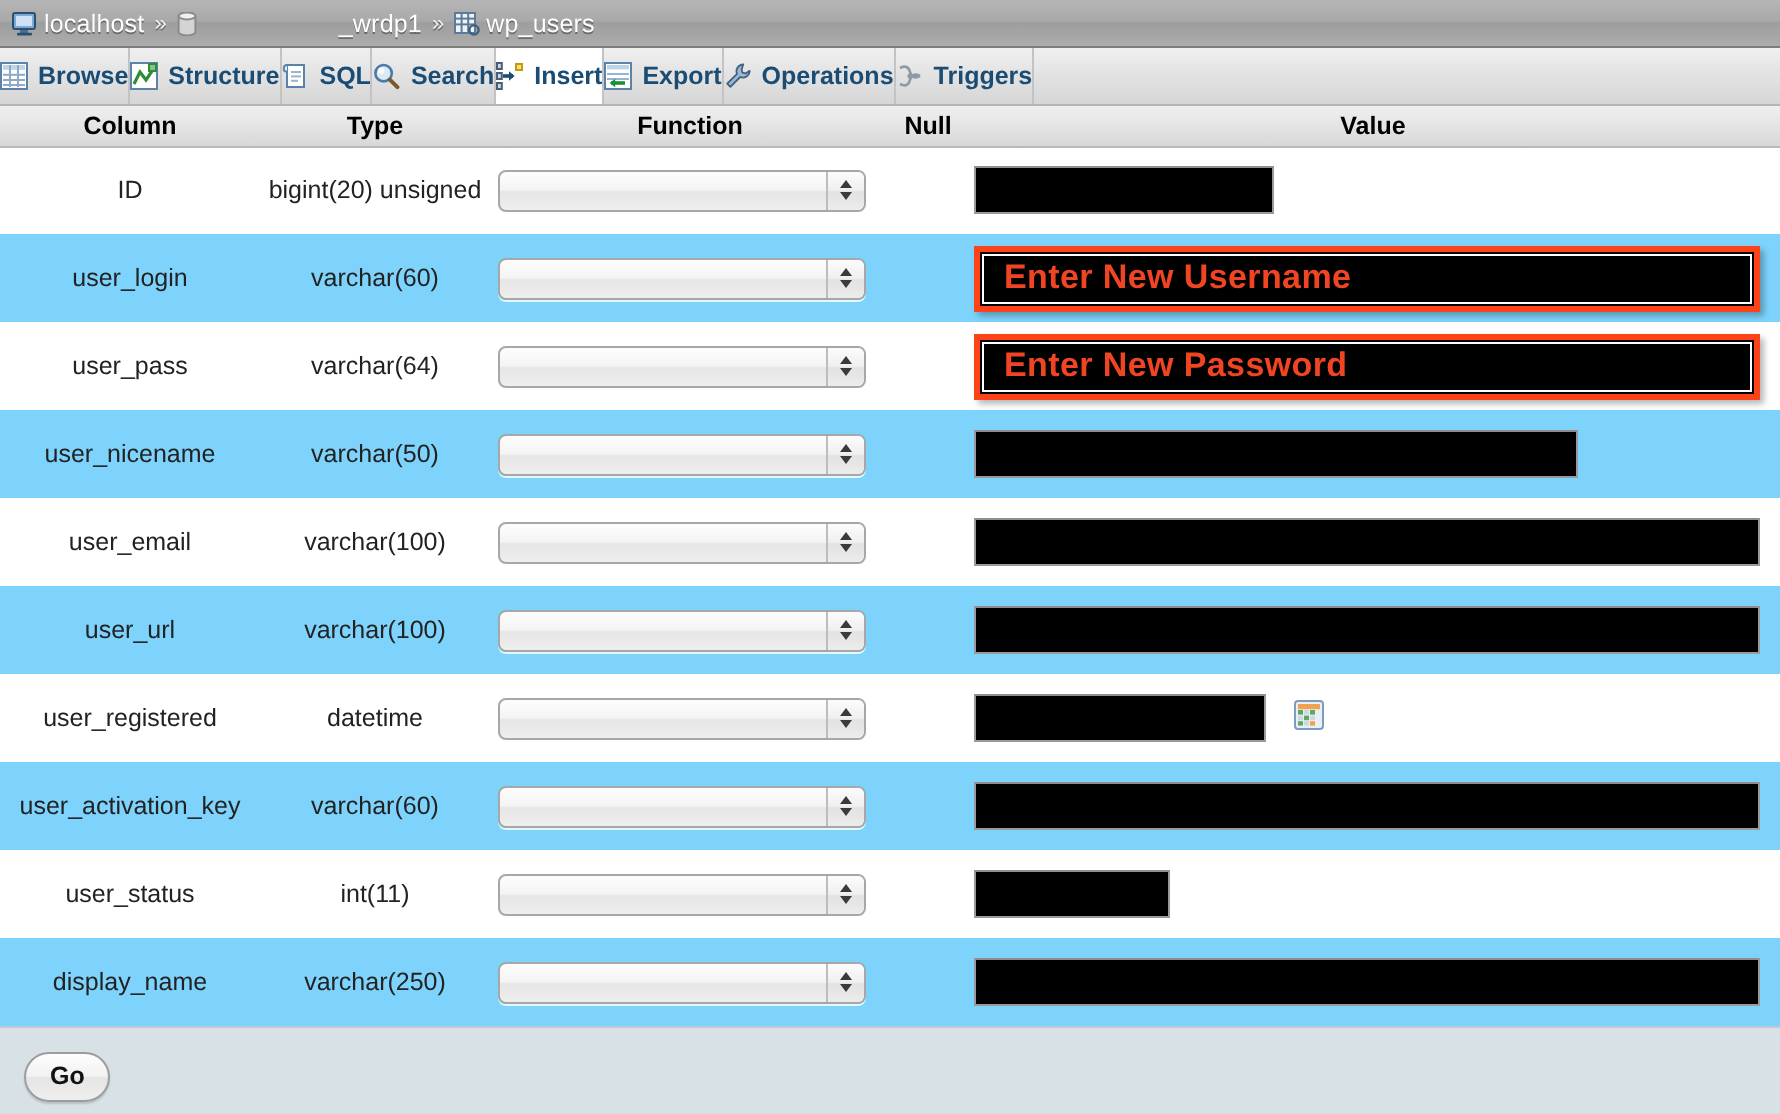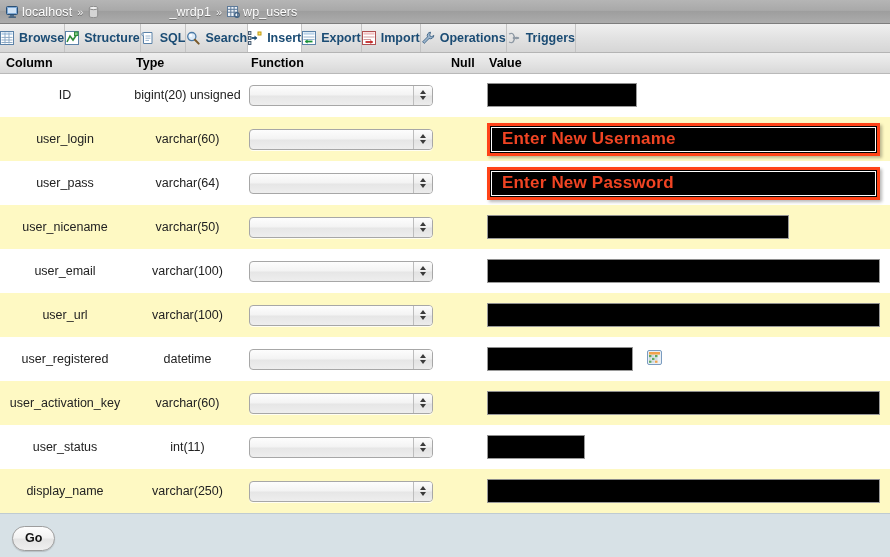--- a/index.html
+++ b/index.html
@@ -65,42 +65,42 @@
   
   table.ins {
     width: 890px;
     border-collapse: collapse;
     font-size: 12.5px;
     table-layout: fixed;
   }
   table.ins th {
     background: linear-gradient(to bottom, #efefef 0%, #e3e3e3 55%, #d8d8d8 100%);
     border-bottom: 1px solid #b9b9b9;
-    text-align: left;
+    text-align: center;
     font-size: 12.5px;
     font-weight: bold;
     height: 20px;
     padding: 0 6px;
     color: #000;
     vertical-align: middle;
   }
   th.th-link { color: #235a8a; }
   th.c-column { width: 130px; }
   th.c-type   { width: 115px; margin-left: 44px; }
   th.c-func   { width: 200px; }
   th.c-null   { width: 38px; margin-left: 16px; }
   th.c-value  { width: 407px; }
 
   table.ins td {
     padding: 4px;
     vertical-align: middle;
     border: none;
   }
   tr.row-odd  td { background: #ffffff; }
-  tr.row-even td { background: #fef9c3; }
+  tr.row-even td { background: #7dd3fc; }
   tr.datarow { height: 44px; }
 
   td.td-column { text-align: center; padding-right: 14px; color: #222; }
   td.td-type   { text-align: center; color: #222; }
   td.td-func   { padding-left: 6px; }
   td.td-null   { text-align: center; }
   td.td-value  { padding-left: 6px; }
 
   
   .msel {
@@ -306,33 +306,20 @@
           <rect x="1.5" y="1.5" width="11" height="2.2" fill="#bcd4ea"></rect>
           <line x1="1.5" y1="6" x2="12.5" y2="6" stroke="#9ab5cf"></line>
           <line x1="1.5" y1="8.5" x2="12.5" y2="8.5" stroke="#9ab5cf"></line>
           <path d="M10.5 10.5 L3.5 10.5" stroke="#19913a" stroke-width="1.8"></path>
           <path d="M5.6 8.4 L2.8 10.5 L5.6 12.6 z" fill="#19913a"></path>
         </svg>
       </span>
       <span>Export</span>
     </div>
 
-    <div class="tab">
-      <span>
-        <svg class="icon-svg" width="14" height="14" viewBox="0 0 14 14">
-          <rect x="0.5" y="0.5" width="13" height="13" fill="#fff" stroke="#b05050"></rect>
-          <rect x="1.5" y="1.5" width="11" height="2.2" fill="#f2c2c2"></rect>
-          <line x1="1.5" y1="6" x2="12.5" y2="6" stroke="#d49b9b"></line>
-          <line x1="1.5" y1="8.5" x2="9" y2="8.5" stroke="#d49b9b"></line>
-          <path d="M3.5 11 L10.5 11" stroke="#c32b2b" stroke-width="1.8"></path>
-          <path d="M8.4 8.9 L11.2 11 L8.4 13.1 z" fill="#c32b2b"></path>
-        </svg>
-      </span>
-      <span>Import</span>
-    </div>
 
     <div class="tab">
       <span>
         <svg class="icon-svg" width="14" height="14" viewBox="0 0 14 14">
           <path d="M9.6 1.2a3.4 3.4 0 0 0-3.1 4.7L1.6 10.8l1.6 1.6 4.9-4.9a3.4 3.4 0 0 0 4.7-3.1l-2 1.3-1.6-.4-.4-1.6z" fill="#9fb8cf" stroke="#3d6285" stroke-width=".9" stroke-linejoin="round"></path>
         </svg>
       </span>
       <span>Operations</span>
     </div>
 

